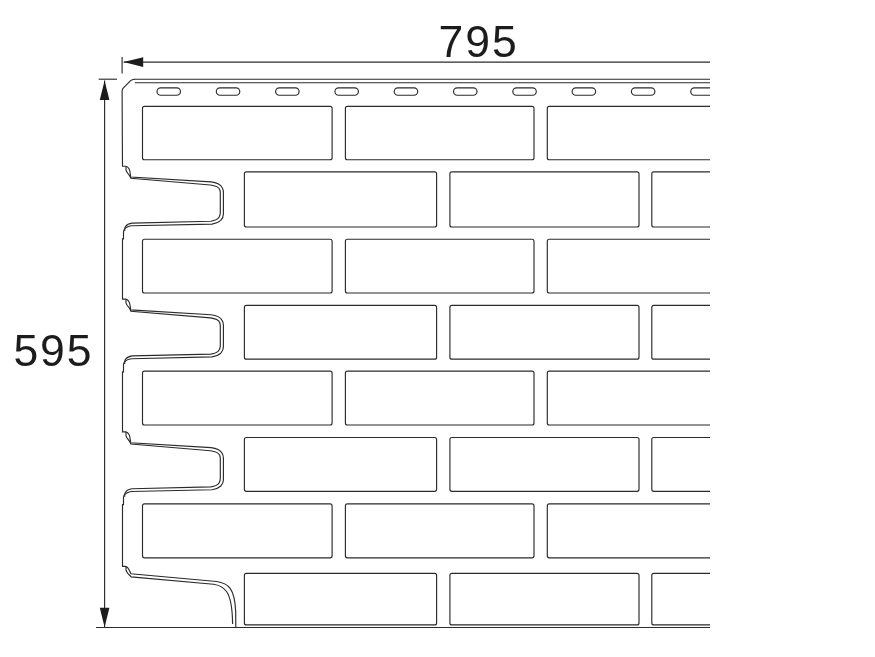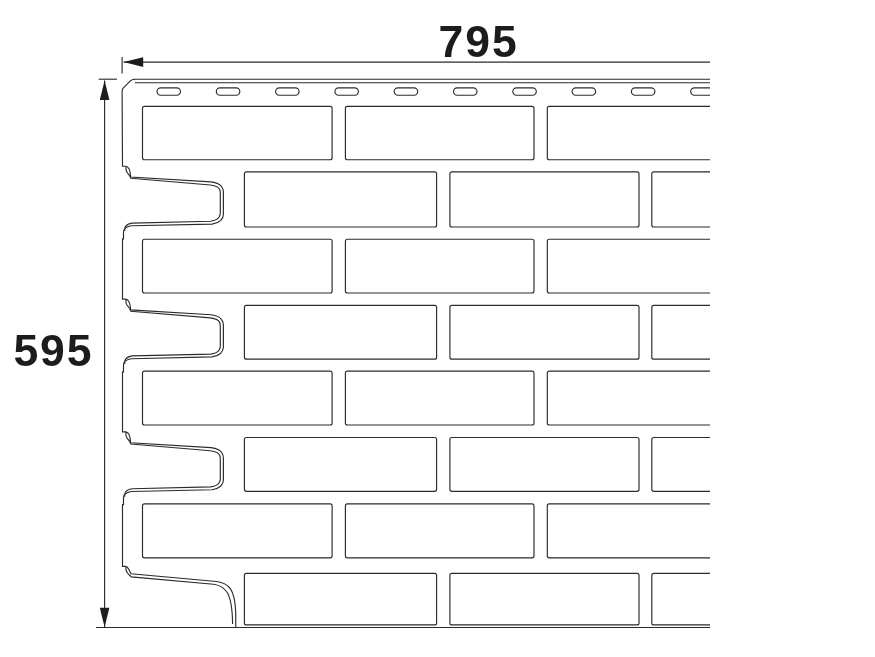--- a/index.html
+++ b/index.html
@@ -1,16 +1,16 @@
 <!DOCTYPE html>
 <html><head>
 <meta charset="utf-8">
 <style>
   html,body{margin:0;padding:0;background:#fff;}
-  .wrap{width:710px;height:657px;position:relative;overflow:hidden;background:#c2410c;font-weight:bold;}
+  .wrap{width:710px;height:657px;position:relative;overflow:hidden;background:#c2410c;}
   text{font-family:"Liberation Sans",sans-serif;fill:#1c1c1c;}
 </style>
 </head>
 <body>
 <div class="wrap">
 <svg width="875" height="657" viewBox="0 0 875 657">
   <rect x="0" y="0" width="875" height="657" fill="#ffffff"></rect>
   <g stroke="#2b2b2b" stroke-width="1.15" fill="none" stroke-linecap="butt">
 
     <g id="dims">

